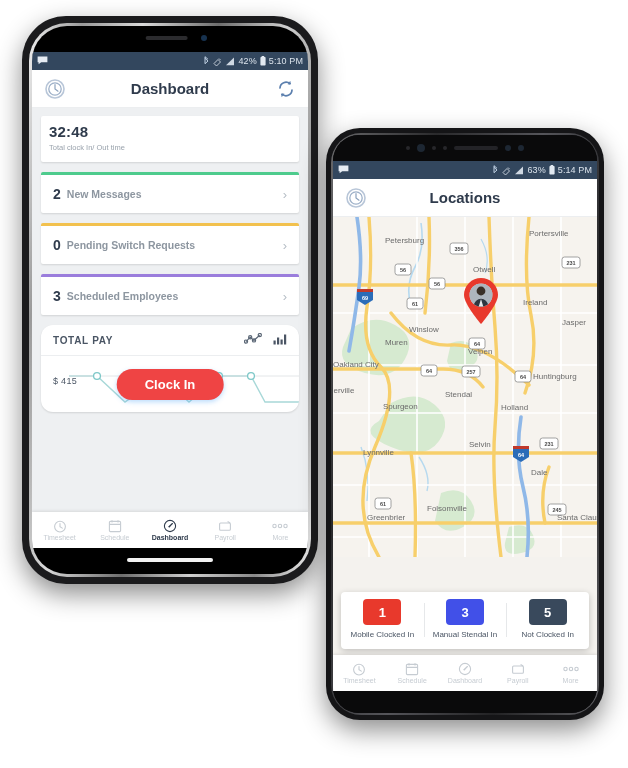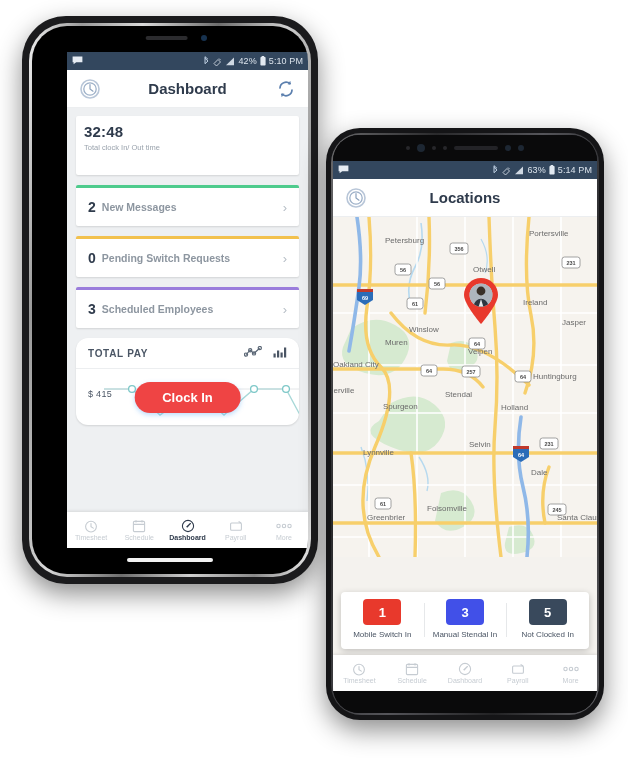--- a/index.html
+++ b/index.html
@@ -73,21 +73,21 @@
     display: flex; align-items: center; justify-content: center; gap: 7px;
   }
   #phone-right .sdot { width: 4px; height: 4px; border-radius: 50%; background: #27272b; }
   #phone-right .sdot.big { width: 8px; height: 8px; background: #1d2733; }
   #phone-right .sdot.med { width: 6px; height: 6px; background: #1d2733; }
   #phone-right .sslit { width: 44px; height: 4px; border-radius: 3px; background: #232327; }
   #phone-right .botpad { position:absolute; bottom:0; left:0; right:0; height:22px; background:#0a0a0b; z-index:6; }
 
   
   .screen { position: absolute; left: 0; right: 0; background: #eef0f2; }
-  #screen-left  { top: 26px; bottom: 26px; margin-left: 35px; }
+  #screen-left  { top: 26px; bottom: 26px; }
   #screen-right { top: 26px; bottom: 22px; }
 
   .statusbar {
     height: 18px; background: #33475e; color: #dbe3ec;
     display: flex; align-items: center; justify-content: space-between;
     padding: 0 5px; font-size: 9px; letter-spacing: .1px;
   }
   .sb-right { display: flex; align-items: center; gap: 3px; }
   .sb-right svg { display: block; }
   .sb-text { font-size: 9px; }
@@ -103,21 +103,21 @@
   }
   .logo-mark { width: 22px; height: 22px; }
   .refresh-btn { margin-left: auto; width: 20px; height: 20px; }
 
   
   .content { padding: 8px 9px 0 9px; }
 
   .stats-card {
     background: #fff; border-radius: 2px; display: flex;
     box-shadow: 0 1px 2px rgba(0,0,0,.12);
-    padding: 7px 0 22px 0;
+    padding: 7px 0 9px 0;
   }
   .stat { flex: 1; padding: 0 8px; position: relative; }
   .stat + .stat::before {
     content: ""; position: absolute; left: 0; top: 2px; bottom: 2px;
     width: 1px; background: #e6e8ea;
   }
   .stat .val { font-size: 15px; font-weight: bold; color: #2f3b4c; letter-spacing: .2px; }
   .stat .lbl { font-size: 7.5px; color: #9aa3ad; line-height: 1.35; margin-top: 3px; }
 
   .row-card {
@@ -570,21 +570,21 @@
                 <circle cx="19" cy="14" r="4.4" fill="#3a3028"></circle>
                 <path d="M11 30c1.4-5.4 4.4-8.2 8-8.2s6.6 2.8 8 8.2z" fill="#2f3640"></path>
                 <path d="M19 22l-2.4 8h4.8z" fill="#e9e9ea"></path>
               </g>
             </svg>
           </div>
 
           <div class="status-cards">
             <div class="scard">
               <div class="badge" style="background:#e8392c">1</div>
-              <div class="cl">Mobile Switch In</div>
+              <div class="cl">Mobile Clocked In</div>
             </div>
             <div class="scard">
               <div class="badge" style="background:#4150e8">3</div>
               <div class="cl">Manual Stendal In</div>
             </div>
             <div class="scard">
               <div class="badge" style="background:#39495c">5</div>
               <div class="cl">Not Clocked In</div>
             </div>
           </div>

